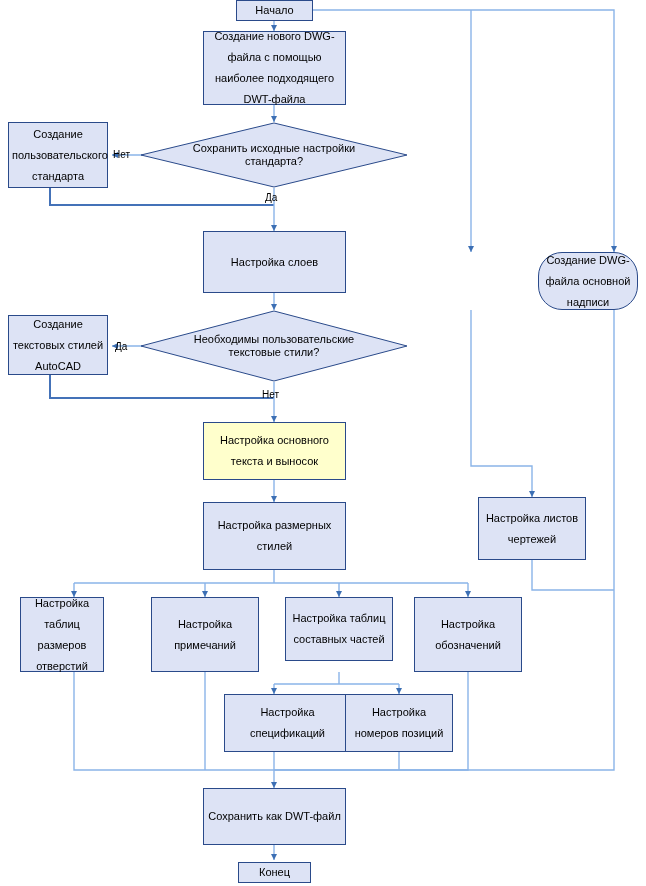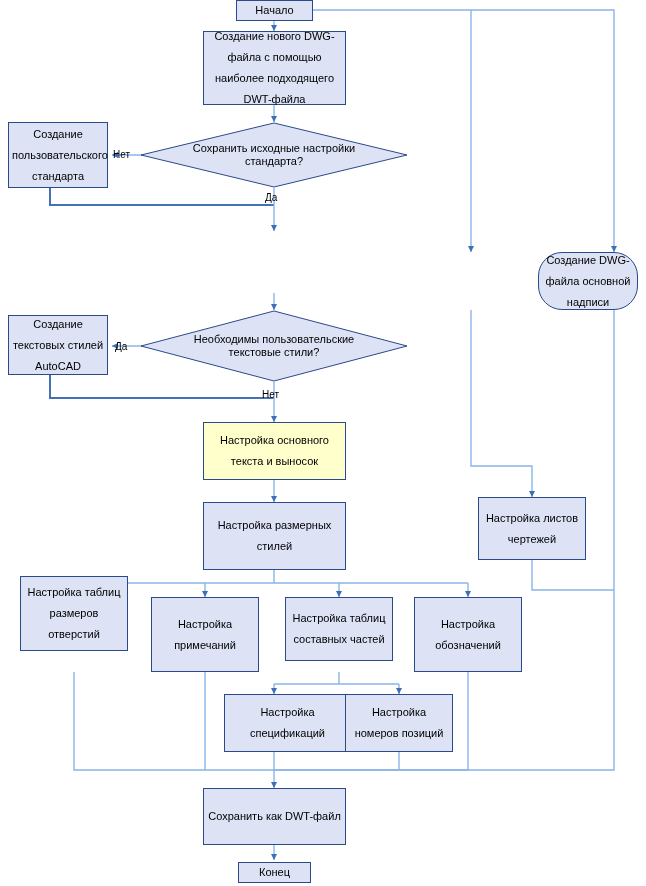--- a/index.html
+++ b/index.html
@@ -174,20 +174,23 @@
     </svg>
     <div class="decision-label">Сохранить исходные настройки стандарта?</div>
   </div>
   <div class="edge-label" style="left:113px; top:149px;">Нет</div>
   <div class="edge-label" style="left:265px; top:192px;">Да</div>
 
   <div class="node" style="left:8px; top:122px; width:100px; height:66px;">
     <span>Создание пользовательского стандарта</span>
   </div>
 
+  <div class="node" style="left:203px; top:231px; width:143px; height:62px;">
+    <span>Настройка слоев</span>
+  </div>
 
   <div class="decision-wrap" style="left:140px; top:310px; width:268px; height:72px;">
     <svg width="268" height="72" viewBox="0 0 268 72">
       <polygon points="134,1 267,36 134,71 1,36" fill="#dde3f5" stroke="#2a4a8a" stroke-width="1"></polygon>
     </svg>
     <div class="decision-label">Необходимы пользовательские текстовые стили?</div>
   </div>
   <div class="edge-label" style="left:115px; top:341px;">Да</div>
   <div class="edge-label" style="left:262px; top:389px;">Нет</div>
 
@@ -205,21 +208,21 @@
 
 
   <div class="node" style="left:538px; top:252px; width:100px; height:58px;border-radius:24px;">
     <span>Создание DWG-файла основной надписи</span>
   </div>
 
   <div class="node" style="left:478px; top:497px; width:108px; height:63px;">
     <span>Настройка листов чертежей</span>
   </div>
 
-  <div class="node" style="left:20px; top:576px; width:108px; height:75px;">
+  <div class="node" style="left:20px; top:597px; width:84px; height:75px;">
     <span>Настройка таблиц размеров отверстий</span>
   </div>
   <div class="node" style="left:151px; top:597px; width:108px; height:75px;">
     <span>Настройка примечаний</span>
   </div>
   <div class="node" style="left:285px; top:597px; width:108px; height:64px;justify-content:center;">
     <span>Настройка таблиц составных частей</span>
   </div>
   <div class="node" style="left:414px; top:597px; width:108px; height:75px;">
     <span>Настройка обозначений</span>

